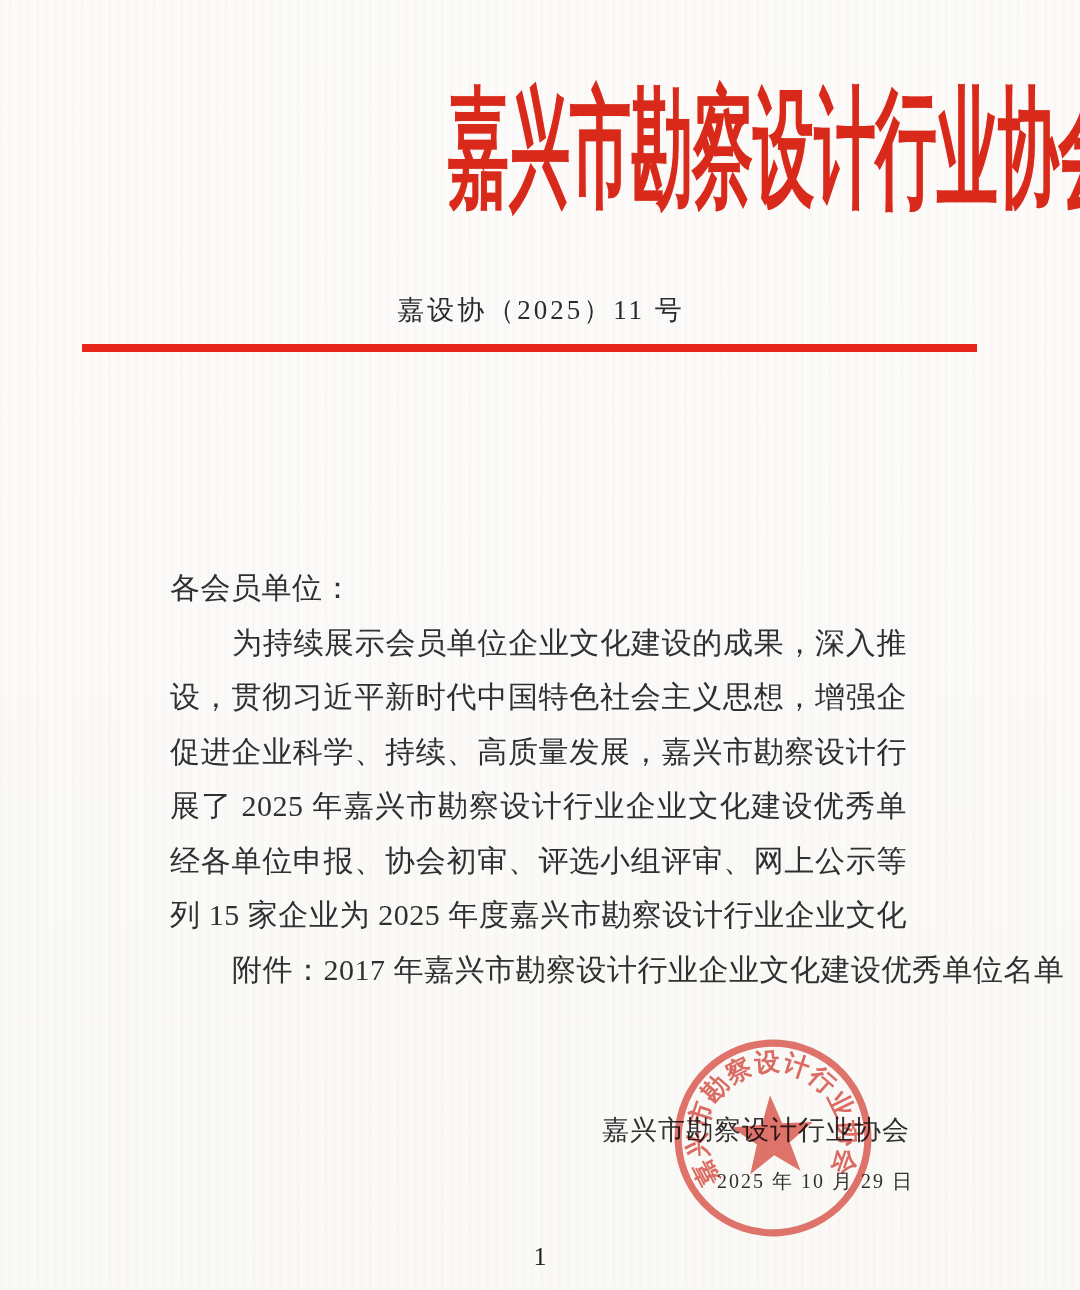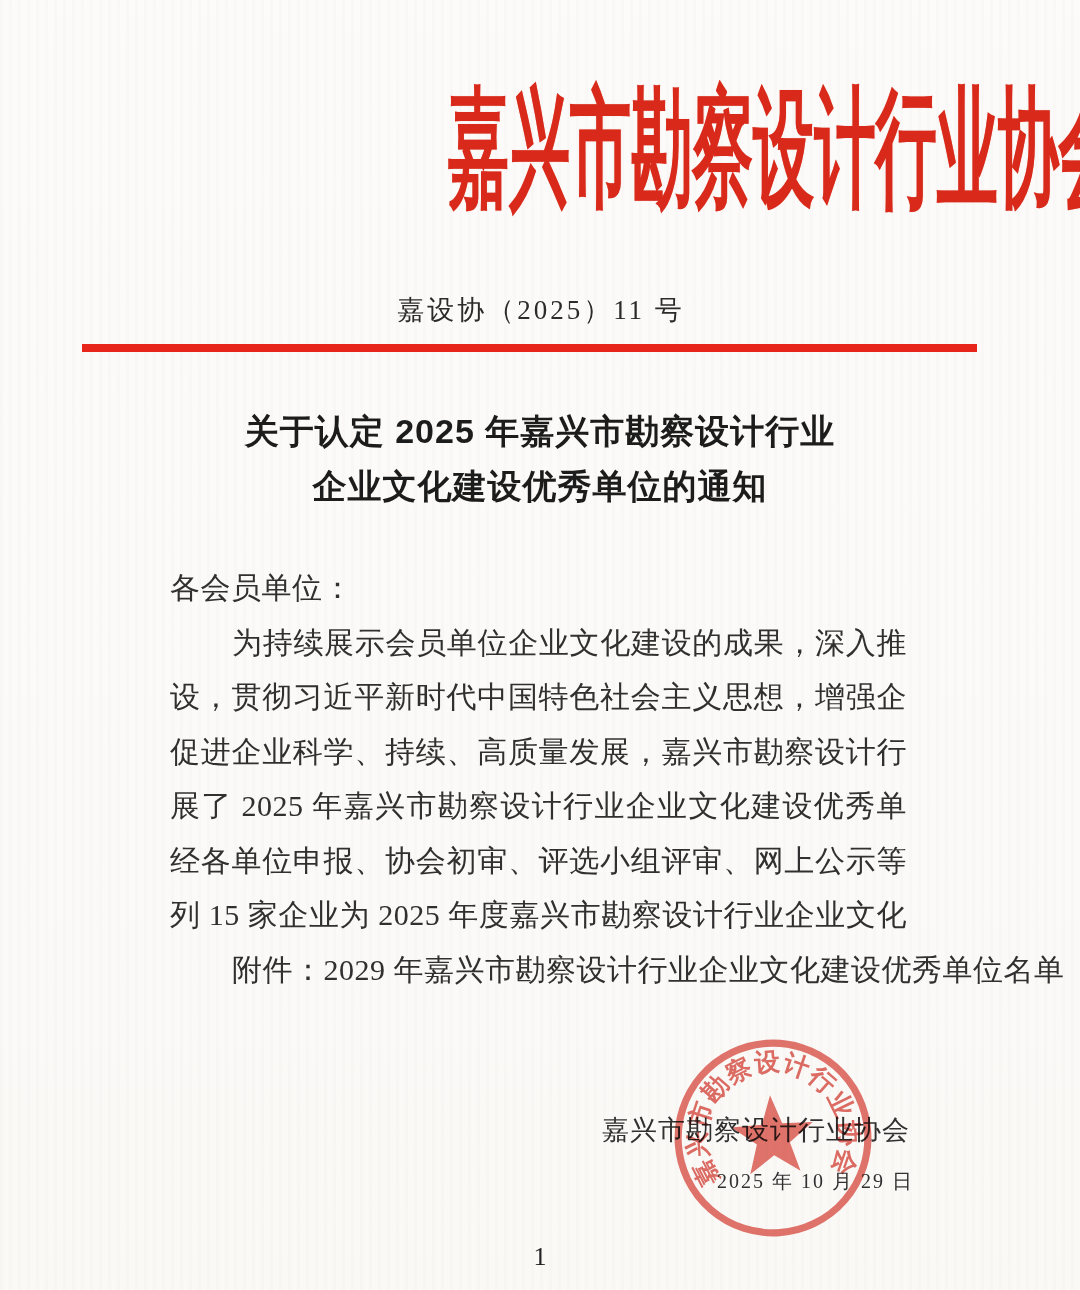--- a/index.html
+++ b/index.html
@@ -95,34 +95,30 @@
 <div class="page">
 
   <div class="letterhead">
     <span class="stretch">嘉兴市勘察设计行业协会文件</span>
   </div>
 
   <div class="doc-number">嘉设协（2025）11 号</div>
 
   <div class="red-rule"></div>
 
-  <div class="notice-title">
-    <div>关于认定 2025 年嘉兴市勘察设计行业</div>
-    <div>企业文化建设优秀单位的通知</div>
-  </div>
 
   <div class="doc-body">
     <div class="line">各会员单位：</div>
     <div class="line just indent">为持续展示会员单位企业文化建设的成果，深入推进企业文化建</div>
     <div class="line just">设，贯彻习近平新时代中国特色社会主义思想，增强企业发展软实力，</div>
     <div class="line just">促进企业科学、持续、高质量发展，嘉兴市勘察设计行业协会组织开</div>
     <div class="line just">展了 2025 年嘉兴市勘察设计行业企业文化建设优秀单位推荐工作。</div>
     <div class="line just">经各单位申报、协会初审、评选小组评审、网上公示等程序，认定下</div>
     <div class="line just">列 15 家企业为 2025 年度嘉兴市勘察设计行业企业文化建设优秀单</div>
-    <div class="line indent">附件：2029 年嘉兴市勘察设计行业企业文化建设优秀单位名单</div>
+    <div class="line indent">附件：2017 年嘉兴市勘察设计行业企业文化建设优秀单位名单</div>
   </div>
 
   <div class="sig-name">嘉兴市勘察设计行业协会</div>
   <div class="sig-date">2025 年 10 月 29 日</div>
 
   <svg class="seal" viewBox="0 0 200 200">
     <circle cx="100" cy="100" r="93" fill="none" stroke="#dc4f45" stroke-width="7"></circle>
     <path d="M100,58 L110,86.25 L139.9,87 L116.2,105.25 L124.7,134 L100,117 L75.3,134 L83.8,105.25 L60.1,87 L90,86.25 Z" fill="#dc4f45"></path>
     <defs>
       <path id="sealArc" d="M40.2,127.9 A66,66 0 1 1 159.8,127.9" fill="none"></path>

